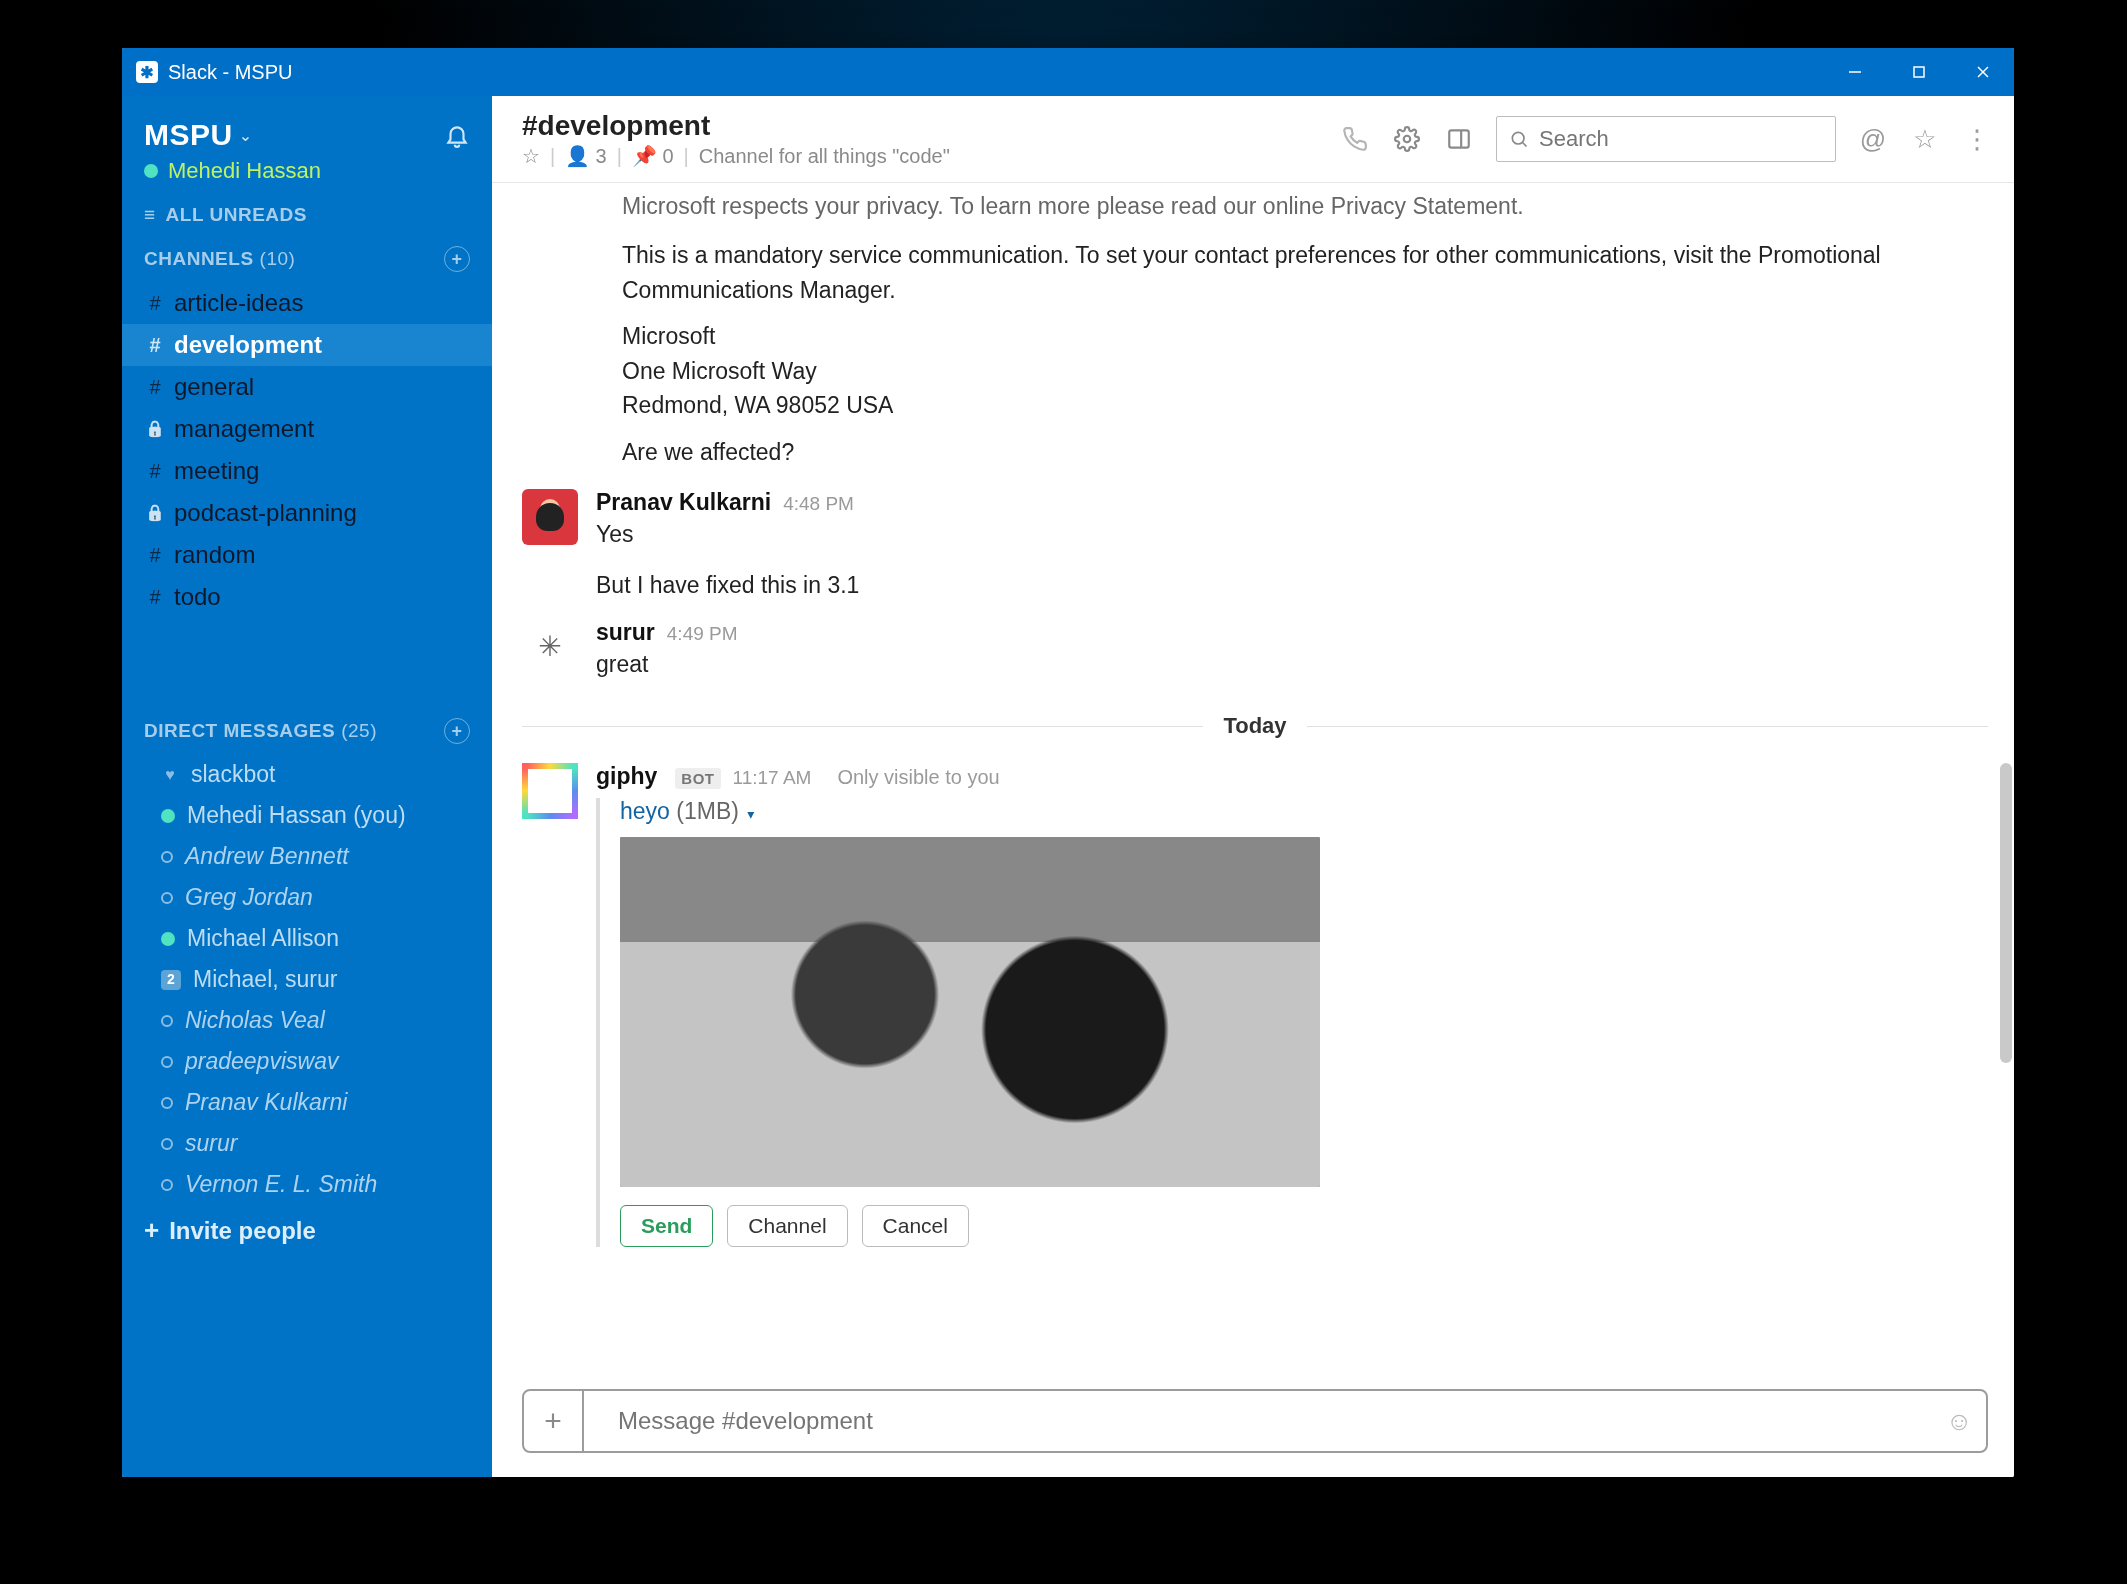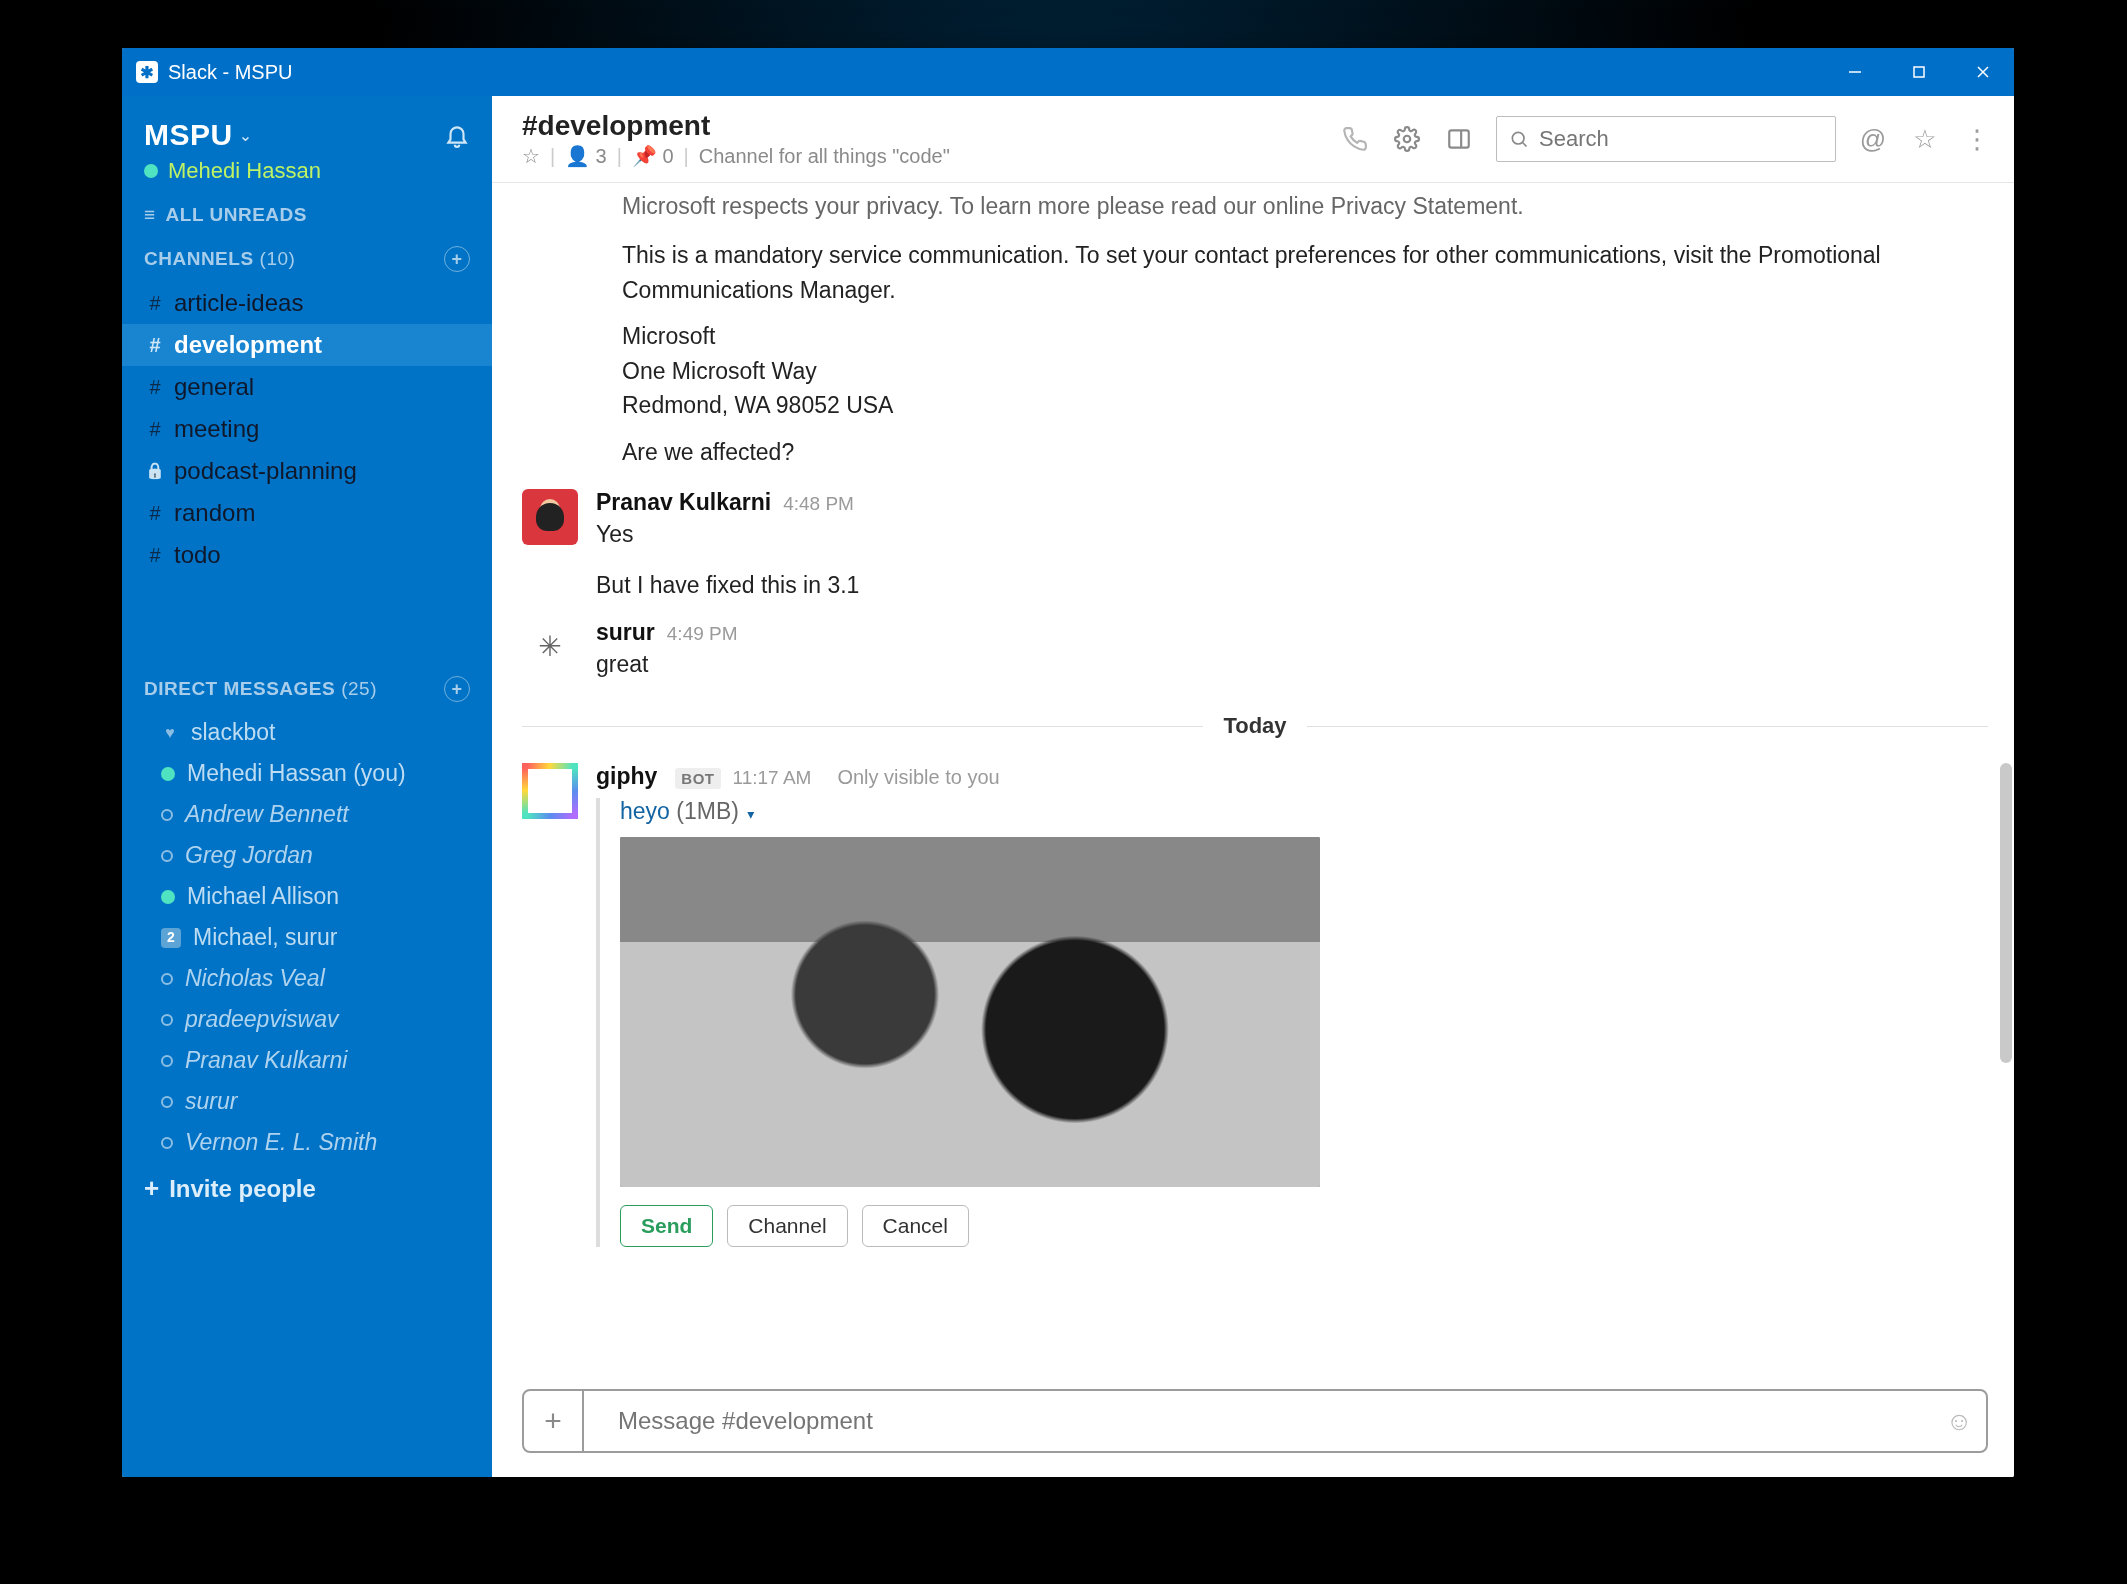--- a/index.html
+++ b/index.html
@@ -189,20 +189,24 @@
             <span class="pre"></span>
             <span class="txt">article-ideas</span>
           </div>
           <div class="item hash active">
             <span class="pre"></span>
             <span class="txt">development</span>
           </div>
           <div class="item hash">
             <span class="pre"></span>
             <span class="txt">general</span>
+          </div>
+          <div class="item lock">
+            <span class="pre"></span>
+            <span class="txt">management</span>
           </div>
           <div class="item hash">
             <span class="pre"></span>
             <span class="txt">meeting</span>
           </div>
           <div class="item lock">
             <span class="pre"></span>
             <span class="txt">podcast-planning</span>
           </div>
           <div class="item hash">

